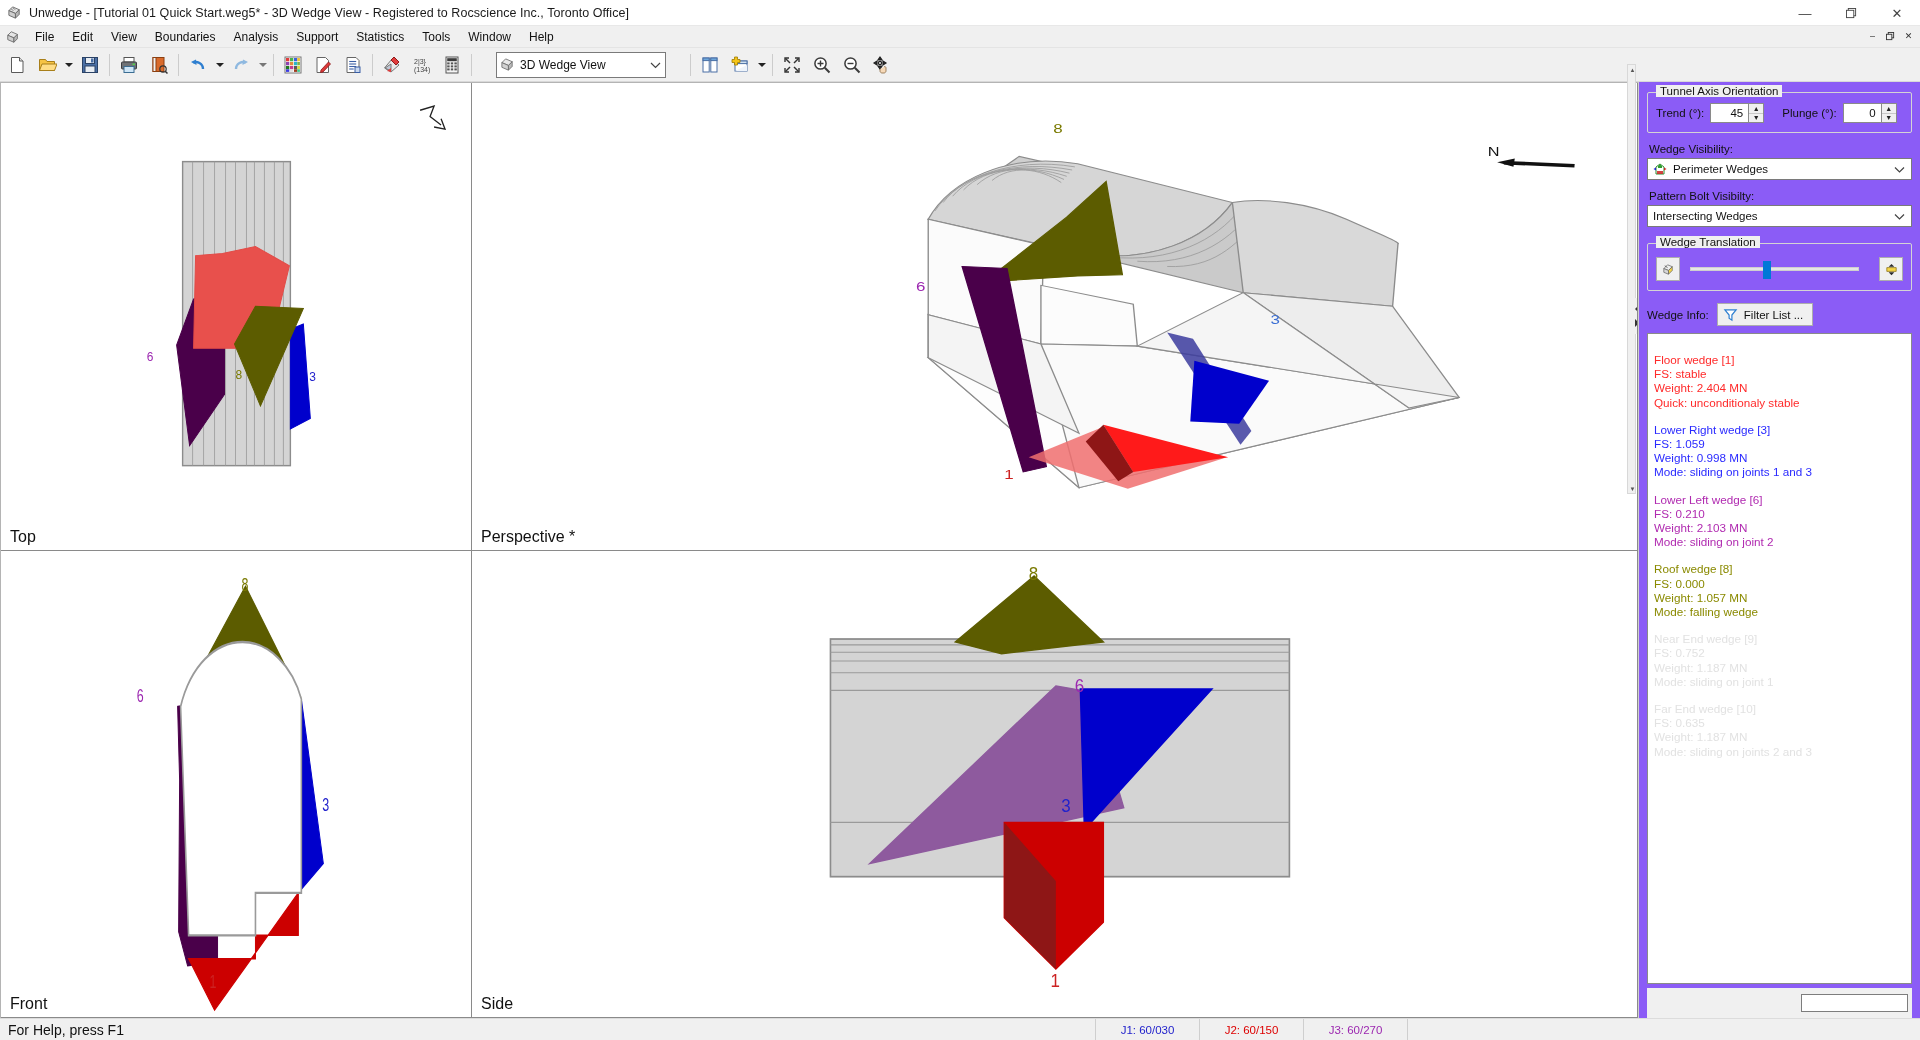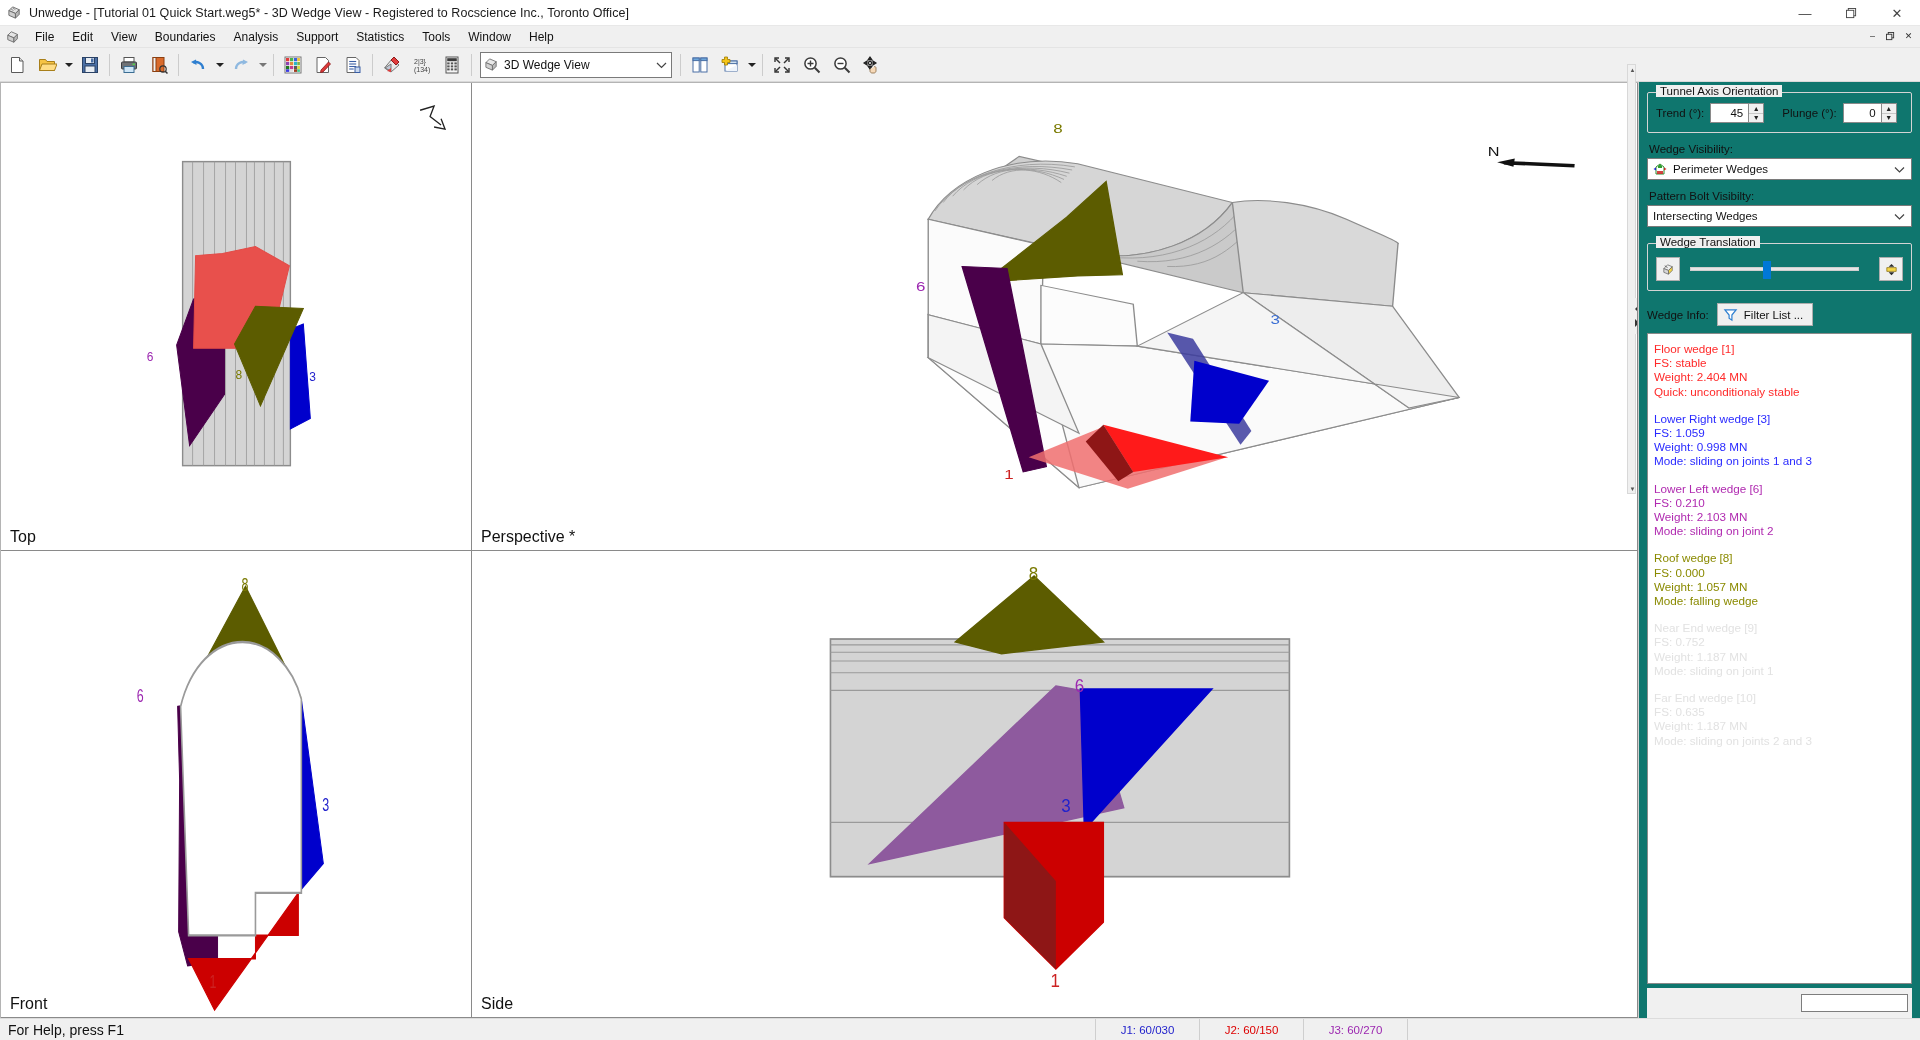--- a/index.html
+++ b/index.html
@@ -62,23 +62,23 @@
   .tb-btn {
     width: 28px; height: 28px; display:flex; align-items:center; justify-content:center;
     border:1px solid transparent; border-radius:2px; margin: 0 1px;
   }
   .tb-arrow {
     width: 13px; height:28px; display:flex; align-items:center; justify-content:center;
     border:1px solid transparent;
   }
   .tb-sep { width:1px; height:22px; background:#ccc; margin: 0 4px; }
   .tb-combo {
-    width: 192px; height: 26px; background:#fff;
+    width: 170px; height: 26px; background:#fff;
     border:1px solid #7a7a7a; display:flex; align-items:center;
-    margin: 0 4px; padding-left:3px; position:relative;
+    margin: 0 20px; padding-left:3px; position:relative;
   }
   .tb-combo .combo-text { font-size:12px; color:#111; margin-left:5px; }
   .tb-combo .combo-caret {
     position:absolute; right:4px; top:0; bottom:0; display:flex; align-items:center;
     color:#444; font-size:10px;
   }
 
   
   .body {
     flex: 1; display:flex; min-height:0; background:#f0f0f0;
@@ -106,21 +106,21 @@
     position:absolute; right:-5px; top:50%; width:9px; height:36px;
     margin-top:-18px; background:#f0f0f0;
     display:flex; flex-direction:column; align-items:center; justify-content:center;
     z-index:20;
   }
   .vsplit-handle div { width:0;height:0;border-left:4px solid #333;border-top:4px solid transparent;border-bottom:4px solid transparent;margin:3px 0;}
   .vsplit-handle div.up { border-left:none;border-right:4px solid #333; }
 
   
   .sidepanel {
-    width: 282px; min-width:282px; background:#0f766e;
+    width: 282px; min-width:282px; background:#8b5cf6;
     display:flex; flex-direction:column; padding: 6px 8px 0 8px;
     border-left: 1px solid #cfcfcf;
   }
   .groupbox {
     border:1px solid #d4d4d4; border-radius:2px;
     padding: 10px 8px 9px 8px; margin-top:9px; position:relative;
   }
   .groupbox > .gb-title {
     position:absolute; top:-8px; left:8px; background:#f0f0f0;
     padding: 0 4px; font-size:11.5px; color:#111;
@@ -172,21 +172,21 @@
   .wedgeinfo-hdr .lbl { margin-right:8px; }
   .filter-btn {
     height:23px; background:#f0f0f0; border:1px solid #adadad;
     display:flex; align-items:center; padding: 0 9px 0 5px; gap:6px;
   }
   .filter-btn span.t { font-size:11.5px; color:#111; }
 
   .wedge-list {
     margin-top:7px; flex:1; min-height:0; background:#fff;
     border:1px solid #8a8a8a; position:relative;
-    padding: 8px 0 0 6px; overflow:hidden;
+    padding: 19px 0 0 6px; overflow:hidden;
   }
   .wedge-entry { margin-bottom: 13px; }
   .wedge-entry div { font-size:11.7px; line-height:14.2px; white-space:nowrap; }
   .ext-scroll {
     width:9px; background:#f0f0f0; position:relative;
   }
   .ext-scroll .arw {
     position:absolute; left:0; width:9px; height:9px;
     display:flex;align-items:center;justify-content:center;font-size:6px;color:#555;
   }

